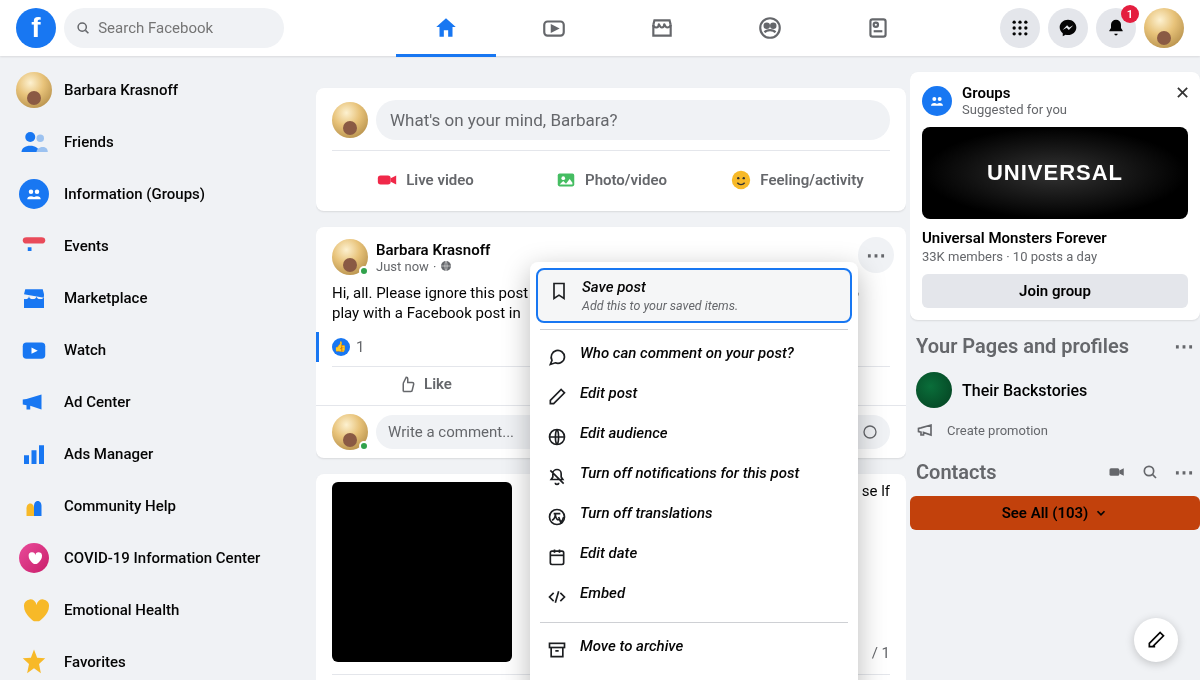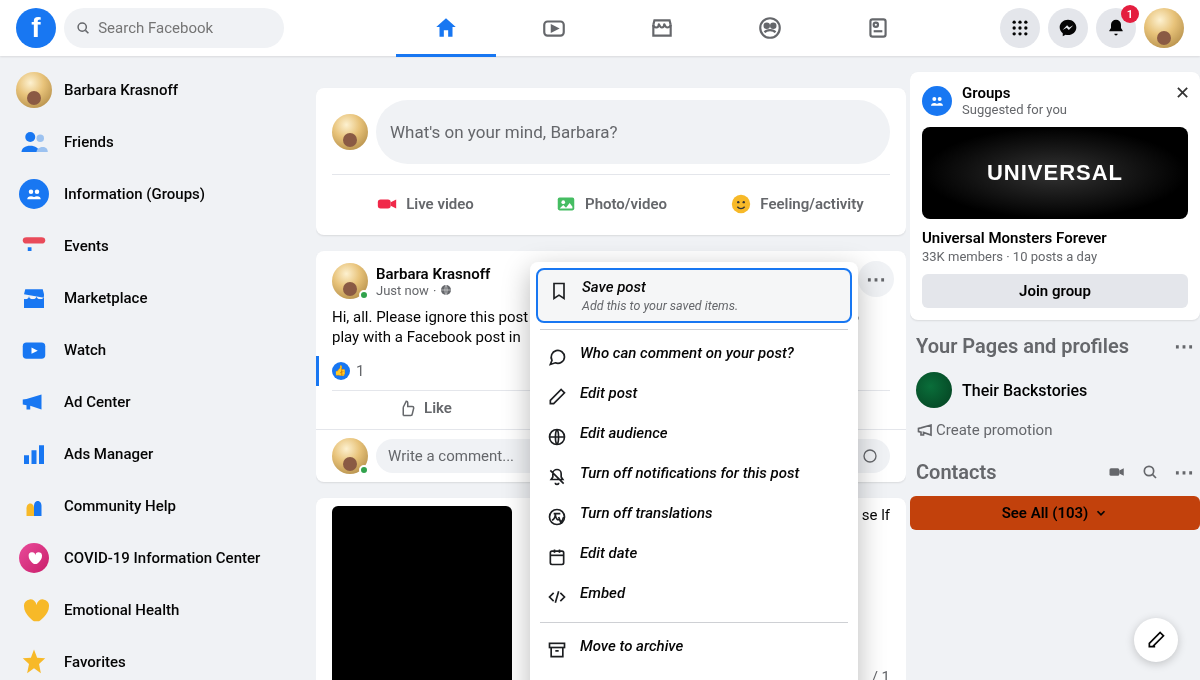--- a/index.html
+++ b/index.html
@@ -19,21 +19,21 @@
 .avatar-sm::after { content: ""; position: absolute; bottom: 3px; left: 50%; transform: translateX(-50%); width: 14px; height: 14px; background: #8a5a44; border-radius: 50%; }
 .layout { display: flex; padding-top: 56px; height: 680px; }
 .left-col { width: 312px; padding: 8px 8px; overflow-y: auto; }
 .left-item { display: flex; align-items: center; gap: 12px; padding: 8px; border-radius: 8px; cursor: pointer; }
 .left-icon { width: 36px; height: 36px; border-radius: 8px; display: flex; align-items: center; justify-content: center; font-size: 20px; }
 .left-label { font-size: 15px; color: #050505; font-weight: 500; }
 .center-col { flex: 1; max-width: 590px; margin: 0 auto; padding: 16px 0px; display: flex; flex-direction: column; gap: 16px; overflow-y:auto;}
 .card { background: #fff; border-radius: 8px; box-shadow: 0 1px 2px rgba(0,0,0,0.1); }
 .composer { padding: 12px 16px; }
 .composer-top { display: flex; gap: 8px; align-items: center; }
-.composer-input { flex: 1; background: #f0f2f5; border-radius: 50px; padding: 22px 14px; color: #65676b; font-size: 17px; cursor: pointer; }
+.composer-input { flex: 1; background: #f0f2f5; border-radius: 50px; padding: 10px 14px; color: #65676b; font-size: 17px; cursor: pointer; }
 .composer-divider { height: 1px; background: #e4e6eb; margin: 10px 0; }
 .composer-actions { display: flex; }
 .composer-action { flex: 1; display: flex; align-items: center; justify-content: center; gap: 8px; padding: 8px; border-radius: 6px; cursor: pointer; font-weight: 600; color: #65676b; font-size: 15px; }
 .post { padding: 12px 16px 4px; position: relative; }
 .post-head { display: flex; gap: 8px; align-items: center; }
 .post-author { font-weight: 600; font-size: 15px; color: #050505; }
 .post-meta { font-size: 13px; color: #65676b; display: flex; align-items: center; gap: 4px; }
 .post-more { position: absolute; right: 12px; top: 10px; width: 36px; height: 36px; border-radius: 50%; background: #f0f2f5; display: flex; align-items: center; justify-content: center; cursor: pointer; color: #65676b; font-size: 20px; font-weight: bold; }
 .post-body { margin: 8px 0; font-size: 15px; color: #050505; line-height: 1.35; }
 .post-react { display: flex; align-items: center; gap: 6px; padding: 6px 0; color: #65676b; font-size: 15px; border-left: 3px solid #1877f2; margin-left:-16px; padding-left:13px;}
@@ -48,21 +48,21 @@
 .right-head-title { font-weight: 600; font-size: 15px; }
 .right-head-sub { font-size: 13px; color: #65676b; }
 .close-x { position: absolute; right: 10px; top: 10px; cursor: pointer; font-size: 18px; color: #333; }
 .group-img { width: 100%; height: 92px; background: #000 radial-gradient(ellipse at center, #333 0%, #000 70%); border-radius: 8px; display: flex; align-items:center; justify-content:center; color:#fff; font-weight:900; font-size:22px; letter-spacing:1px; font-family: "Arial Black", sans-serif;}
 .group-name { font-weight: 600; font-size: 15px; margin-top: 10px; }
 .group-meta { font-size: 13px; color: #65676b; margin: 2px 0 10px; }
 .join-btn { background: #e4e6eb; border-radius: 6px; text-align: center; padding: 8px; font-weight: 600; font-size: 15px; cursor: pointer; }
 .section-title { color: #65676b; font-weight: 600; font-size: 20px; padding: 14px 6px 8px; display: flex; align-items: center; justify-content: space-between; }
 .page-item { display: flex; align-items: center; gap: 10px; padding: 6px; border-radius: 6px; cursor: pointer; }
 .page-avatar { width: 36px; height: 36px; border-radius: 50%; background: radial-gradient(circle at 40% 40%, #0a6e3a 0%, #064d28 70%);}
-.promo { display: flex; align-items: center; gap: 0; color: #65676b; font-size: 15px; padding: 6px 6px; cursor: pointer; }
+.promo { display: flex; align-items: center; gap: 11px; color: #65676b; font-size: 13px; padding: 6px 6px; cursor: pointer; }
 .seeall { background: #c2410c; border-radius: 6px; text-align: center; padding: 8px; font-weight: 600; font-size: 15px; cursor: pointer; display: flex; align-items: center; justify-content: center; gap: 6px; margin-top: 4px;}
 .dropdown { position: absolute; top: 262px; left: 530px; width: 328px; background: #fff; border-radius: 8px; box-shadow: 0 8px 28px rgba(0,0,0,0.28); padding: 6px; z-index: 50; }
 .dd-item { display: flex; gap: 12px; padding: 8px 10px; border-radius: 6px; cursor: pointer; align-items: flex-start; font-style: italic; }
 .dd-item.primary { border: 2px solid #1877f2; border-radius: 8px; background: #f5f6f7;}
 .dd-icon { width: 22px; height: 22px; display: flex; align-items: center; justify-content: center; color: #1c1e21; flex-shrink: 0; margin-top:2px;}
 .dd-text { display: flex; flex-direction: column; }
 .dd-title { font-size: 15px; font-weight: 500; color: #050505; }
 .dd-sub { font-size: 12.5px; color: #65676b; margin-top: 2px; }
 .dd-divider { height: 1px; background: #ced0d4; margin: 6px 4px; }
 .fab { position: fixed; bottom: 18px; right: 22px; width: 44px; height: 44px; border-radius: 50%; background: #fff; box-shadow: 0 2px 10px rgba(0,0,0,0.2); display: flex; align-items: center; justify-content: center; cursor: pointer; color: #050505;}

